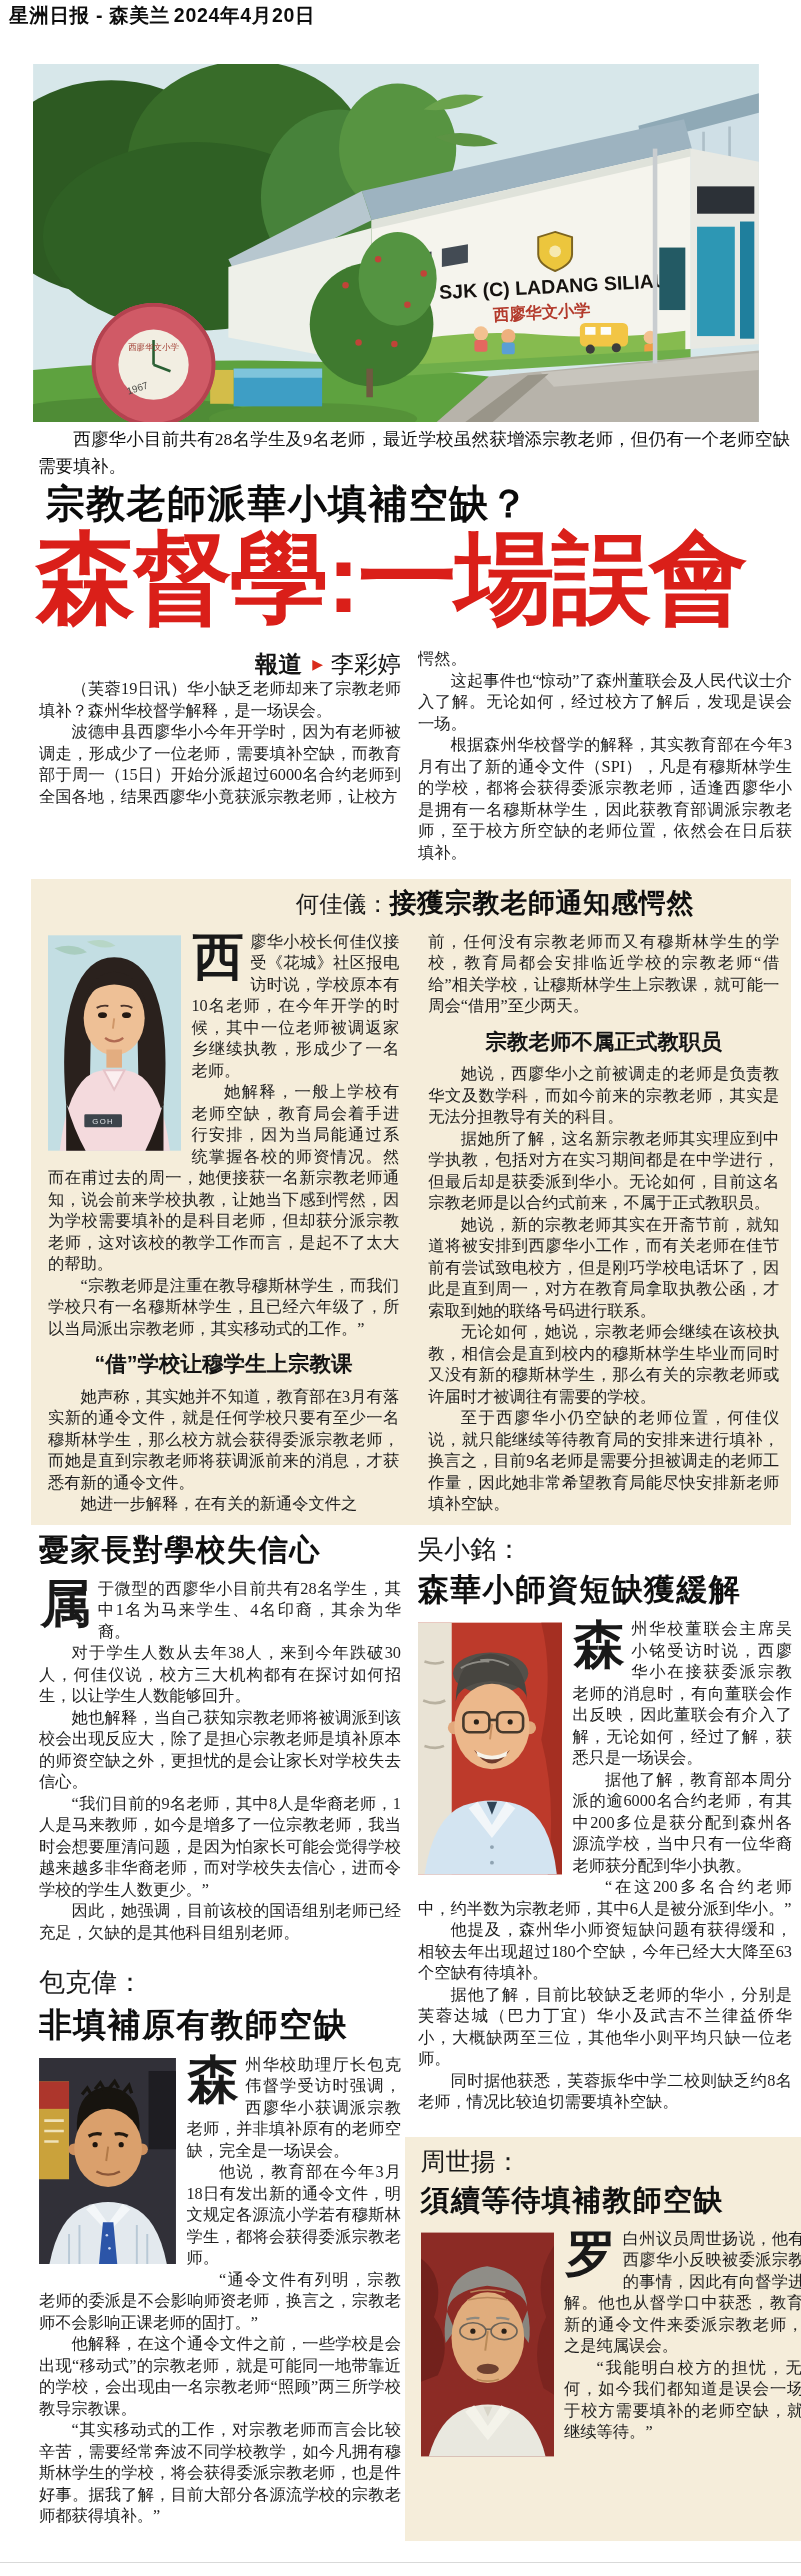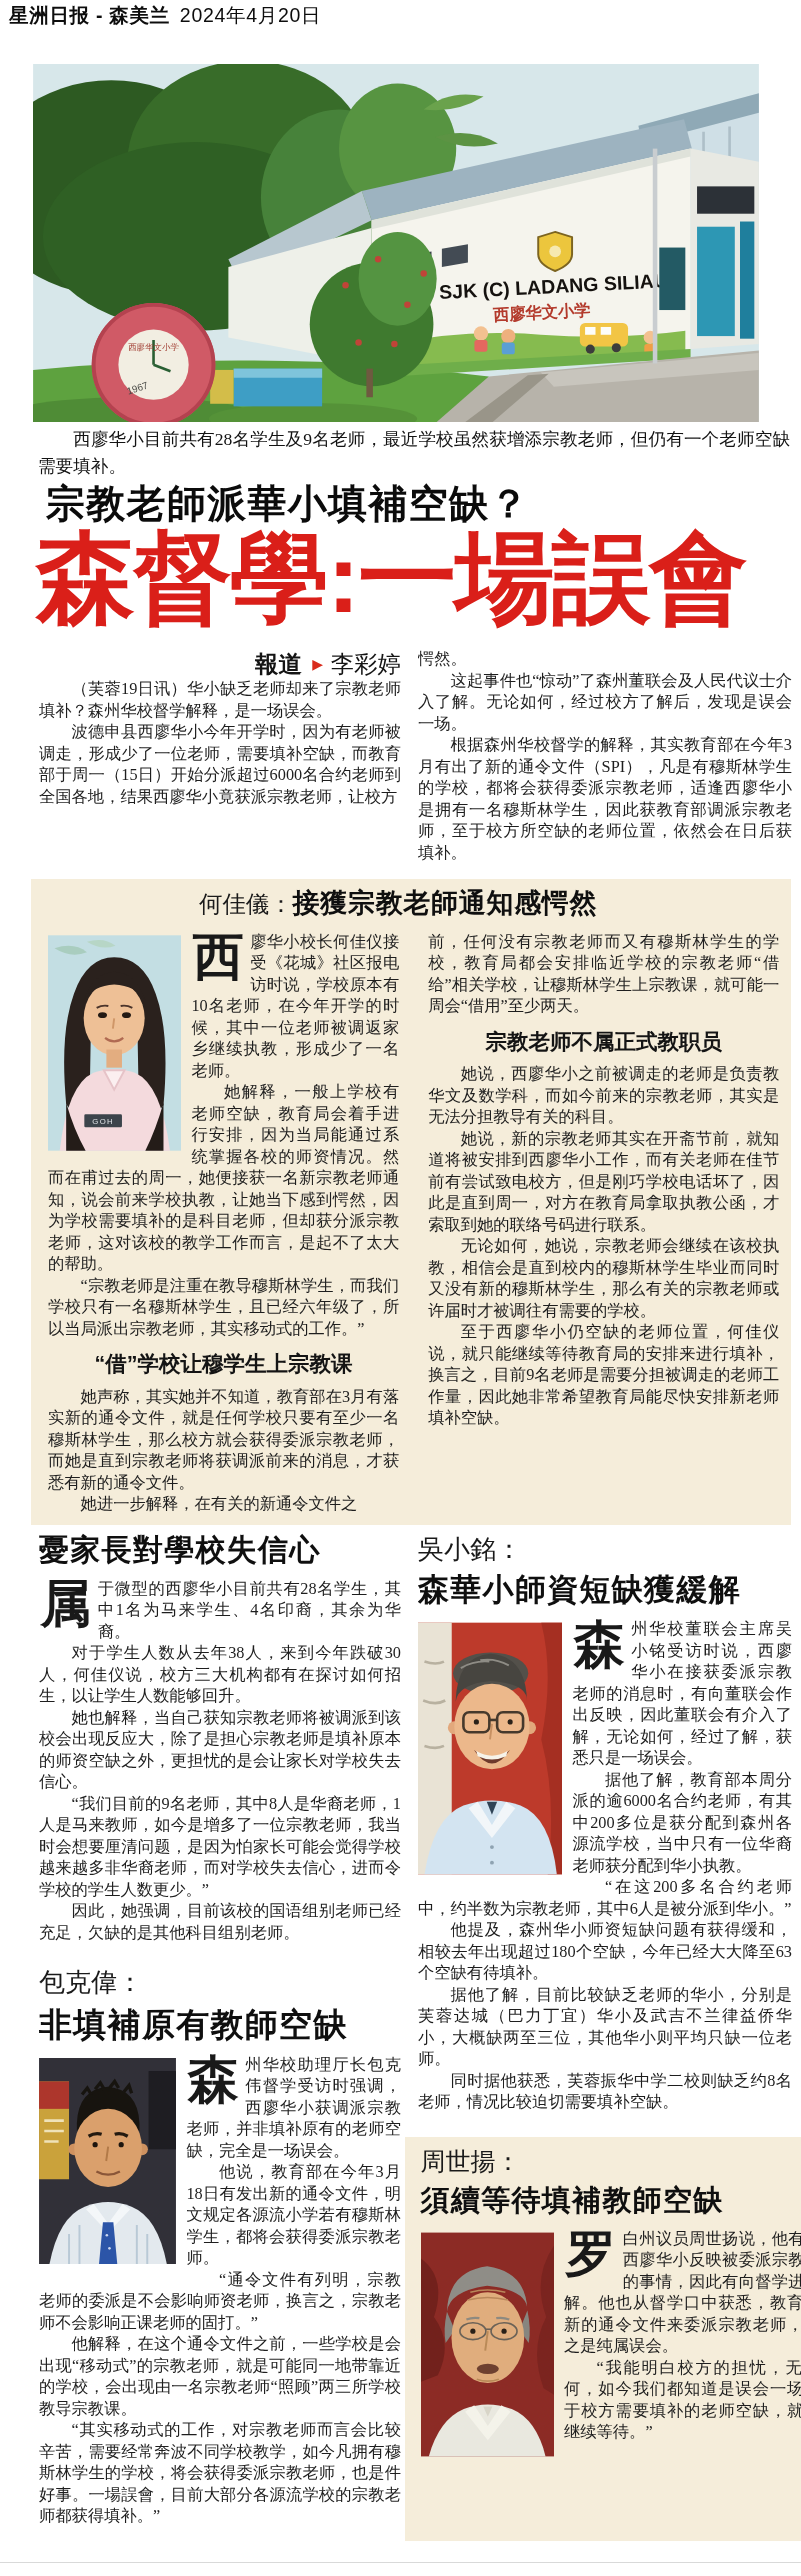--- a/index.html
+++ b/index.html
@@ -1,33 +1,33 @@
 <!DOCTYPE html>
 <html style="font-size:10.4px"><head>
 <meta charset="utf-8">
 <style>
   *{margin:0;padding:0;box-sizing:border-box}
   html,body{background:#ffffff}
   #page{position:relative;width:802px;height:2576px;background:#fff;overflow:hidden;
         font-family:"Liberation Serif",serif;color:#1f1f1f}
   .abs{position:absolute}
   .masthead{font:800 19.5px/1.2 "Liberation Sans",sans-serif;color:#0d0d0d;letter-spacing:0.7px}
-  .masthead .date{margin-left:10px;font-weight:400}
+  .masthead .date{margin-left:4px;font-weight:700}
   .caption{font-size:17.6px;line-height:27px;font-weight:400;text-align:justify;text-indent:2em;color:#131313}
   .kicker{font:600 39px/1.1 "Liberation Sans",sans-serif;color:#0b0b0b;letter-spacing:1.3px;white-space:nowrap}
   .headline{font:900 99px/1.02 "Liberation Sans",sans-serif;color:#da1f19;letter-spacing:-2px;white-space:nowrap}
   .byline{text-align:right;font-family:Liberation Mono, monospace;font-size:23.4px;color:#141414;white-space:nowrap}
   .byline .lbl{font-weight:900}
   .byline .tri{color:#d92b1c;font-size:18px;vertical-align:2px;margin:0 7.8px 0 10.4px}
   .body p{font-size:16.3px;line-height:21.5px;text-align:justify;color:#1e1e1e}
   .ind{text-indent:2em}
   .beige{background:#f5edda}
   .cols{display:flex;gap:29px;padding:0 11.7px 0 17px}
   .col{flex:1 1 0;min-width:0}
-  h2.box-head{margin:7.8px 0 10.4px 168px;white-space:nowrap}
+  h2.box-head{margin:7.8px 0 10.4px 168px;text-align:center;white-space:nowrap}
   .hn{font:500 23.4px/1.25 "Liberation Sans",sans-serif;color:#1a1a1a}
   .hb{font:900 27px/1.25 "Liberation Sans",sans-serif;color:#0f0f0f;letter-spacing:0.7px}
   h3.sub{font:900 21.5px/1.25 "Liberation Sans",sans-serif;text-align:center;margin:11.7px 0 7.8px;color:#141414}
   h2.sec{font:900 30px/1.15 "Liberation Sans",sans-serif;color:#0f0f0f;letter-spacing:1.3px;margin:0 0 10.4px}
   h2.sec2{margin:0 0 9px}
   .sec2 .hn{display:block;font-size:26px}
   .sec2 .hb{display:block;font-size:31px;margin-top:5.2px;letter-spacing:1.3px}
   .sec2.small .hn{font-size:25px}
   .sec2.small .hb{font-size:29px}
   .sec2.pau .hb{font-size:33px}
@@ -183,20 +183,21 @@
         <p class="ind">她解释，一般上学校有老师空缺，教育局会着手进行安排，因为当局能通过系统掌握各校的师资情况。然而在甫过去的周一，她便接获一名新宗教老师通知，说会前来学校执教，让她当下感到愕然，因为学校需要填补的是科目老师，但却获分派宗教老师，这对该校的教学工作而言，是起不了太大的帮助。</p>
         <p class="ind">“宗教老师是注重在教导穆斯林学生，而我们学校只有一名穆斯林学生，且已经六年级了，所以当局派出宗教老师，其实移动式的工作。”</p>
         <h3 class="sub">“借”学校让穆学生上宗教课</h3>
         <p class="ind">她声称，其实她并不知道，教育部在3月有落实新的通令文件，就是任何学校只要有至少一名穆斯林学生，那么校方就会获得委派宗教老师，而她是直到宗教老师将获调派前来的消息，才获悉有新的通令文件。</p>
         <p class="ind">她进一步解释，在有关的新通令文件之</p>
       </div>
       <div class="col">
         <p>前，任何没有宗教老师而又有穆斯林学生的学校，教育局都会安排临近学校的宗教老师“借给”相关学校，让穆斯林学生上宗教课，就可能一周会“借用”至少两天。</p>
         <h3 class="sub">宗教老师不属正式教职员</h3>
         <p class="ind">她说，西廖华小之前被调走的老师是负责教华文及数学科，而如今前来的宗教老师，其实是无法分担教导有关的科目。</p>
+        <p class="ind">据她所了解，这名新宗教老师其实理应到中学执教，包括对方在实习期间都是在中学进行，但最后却是获委派到华小。无论如何，目前这名宗教老师是以合约式前来，不属于正式教职员。</p>
         <p class="ind">她说，新的宗教老师其实在开斋节前，就知道将被安排到西廖华小工作，而有关老师在佳节前有尝试致电校方，但是刚巧学校电话坏了，因此是直到周一，对方在教育局拿取执教公函，才索取到她的联络号码进行联系。</p>
         <p class="ind">无论如何，她说，宗教老师会继续在该校执教，相信会是直到校内的穆斯林学生毕业而同时又没有新的穆斯林学生，那么有关的宗教老师或许届时才被调往有需要的学校。</p>
         <p class="ind">至于西廖华小仍空缺的老师位置，何佳仪说，就只能继续等待教育局的安排来进行填补，换言之，目前9名老师是需要分担被调走的老师工作量，因此她非常希望教育局能尽快安排新老师填补空缺。</p>
       </div>
     </div>
   </div>
 
   <div class="abs body clip" style="left:39px;top:1533px;width:362px;height:427px">
     <h2 class="sec">憂家長對學校失信心</h2>
     <p><span class="dcap">属</span><span>于微型的西廖华小目前共有28名学生，其中1名为马来学生、4名印裔，其余为华裔。</span></p>
@@ -274,21 +275,21 @@
         <path d="M84,224 L106,254 L128,224 L140,232 L106,268 L72,232 Z" fill="#f4f7f9"></path>
         <path d="M98,252 L114,252 L120,316 L92,316 Z" fill="#2c55a8"></path>
         <circle cx="104" cy="272" r="2" fill="#cdd8f0"></circle>
         <circle cx="108" cy="292" r="2" fill="#cdd8f0"></circle>
       </svg>
     </span>
     <p><span class="dcap">森</span><span>州华校助理厅长包克伟督学受访时强调，西廖华小获调派宗教老师，并非填补原有的老师空缺，完全是一场误会。</span></p>
     <p class="ind">他说，教育部在今年3月18日有发出新的通令文件，明文规定各源流小学若有穆斯林学生，都将会获得委派宗教老师。</p>
     <p class="ind">“通令文件有列明，宗教老师的委派是不会影响师资老师，换言之，宗教老师不会影响正课老师的固打。”</p>
     <p class="ind">他解释，在这个通令文件之前，一些学校是会出现“移动式”的宗教老师，就是可能同一地带靠近的学校，会出现由一名宗教老师“照顾”两三所学校教导宗教课。</p>
-    <p class="ind">“其实移动式的工作，对宗教老师而言会比较辛苦，需要经常奔波不同学校教学，如今凡拥有穆斯林学生的学校，将会获得委派宗教老师，也是件好事。一場誤會，目前大部分各源流学校的宗教老师都获得填补。”</p>
+    <p class="ind">“其实移动式的工作，对宗教老师而言会比较辛苦，需要经常奔波不同学校教学，如今凡拥有穆斯林学生的学校，将会获得委派宗教老师，也是件好事。据我了解，目前大部分各源流学校的宗教老师都获得填补。”</p>
   </div>
 
   <div class="abs beige body clip" style="left:405px;top:2137px;width:447px;height:404px;padding:9px 14.3px 0 15.6px">
     <h2 class="sec2 small">
       <span class="hn">周世揚：</span>
       <span class="hb">須續等待填補教師空缺</span>
     </h2>
     <span class="sideimg">
       <svg width="133" height="225" viewBox="0 0 205 345">
         <rect width="205" height="345" fill="#8c2b25"></rect>

